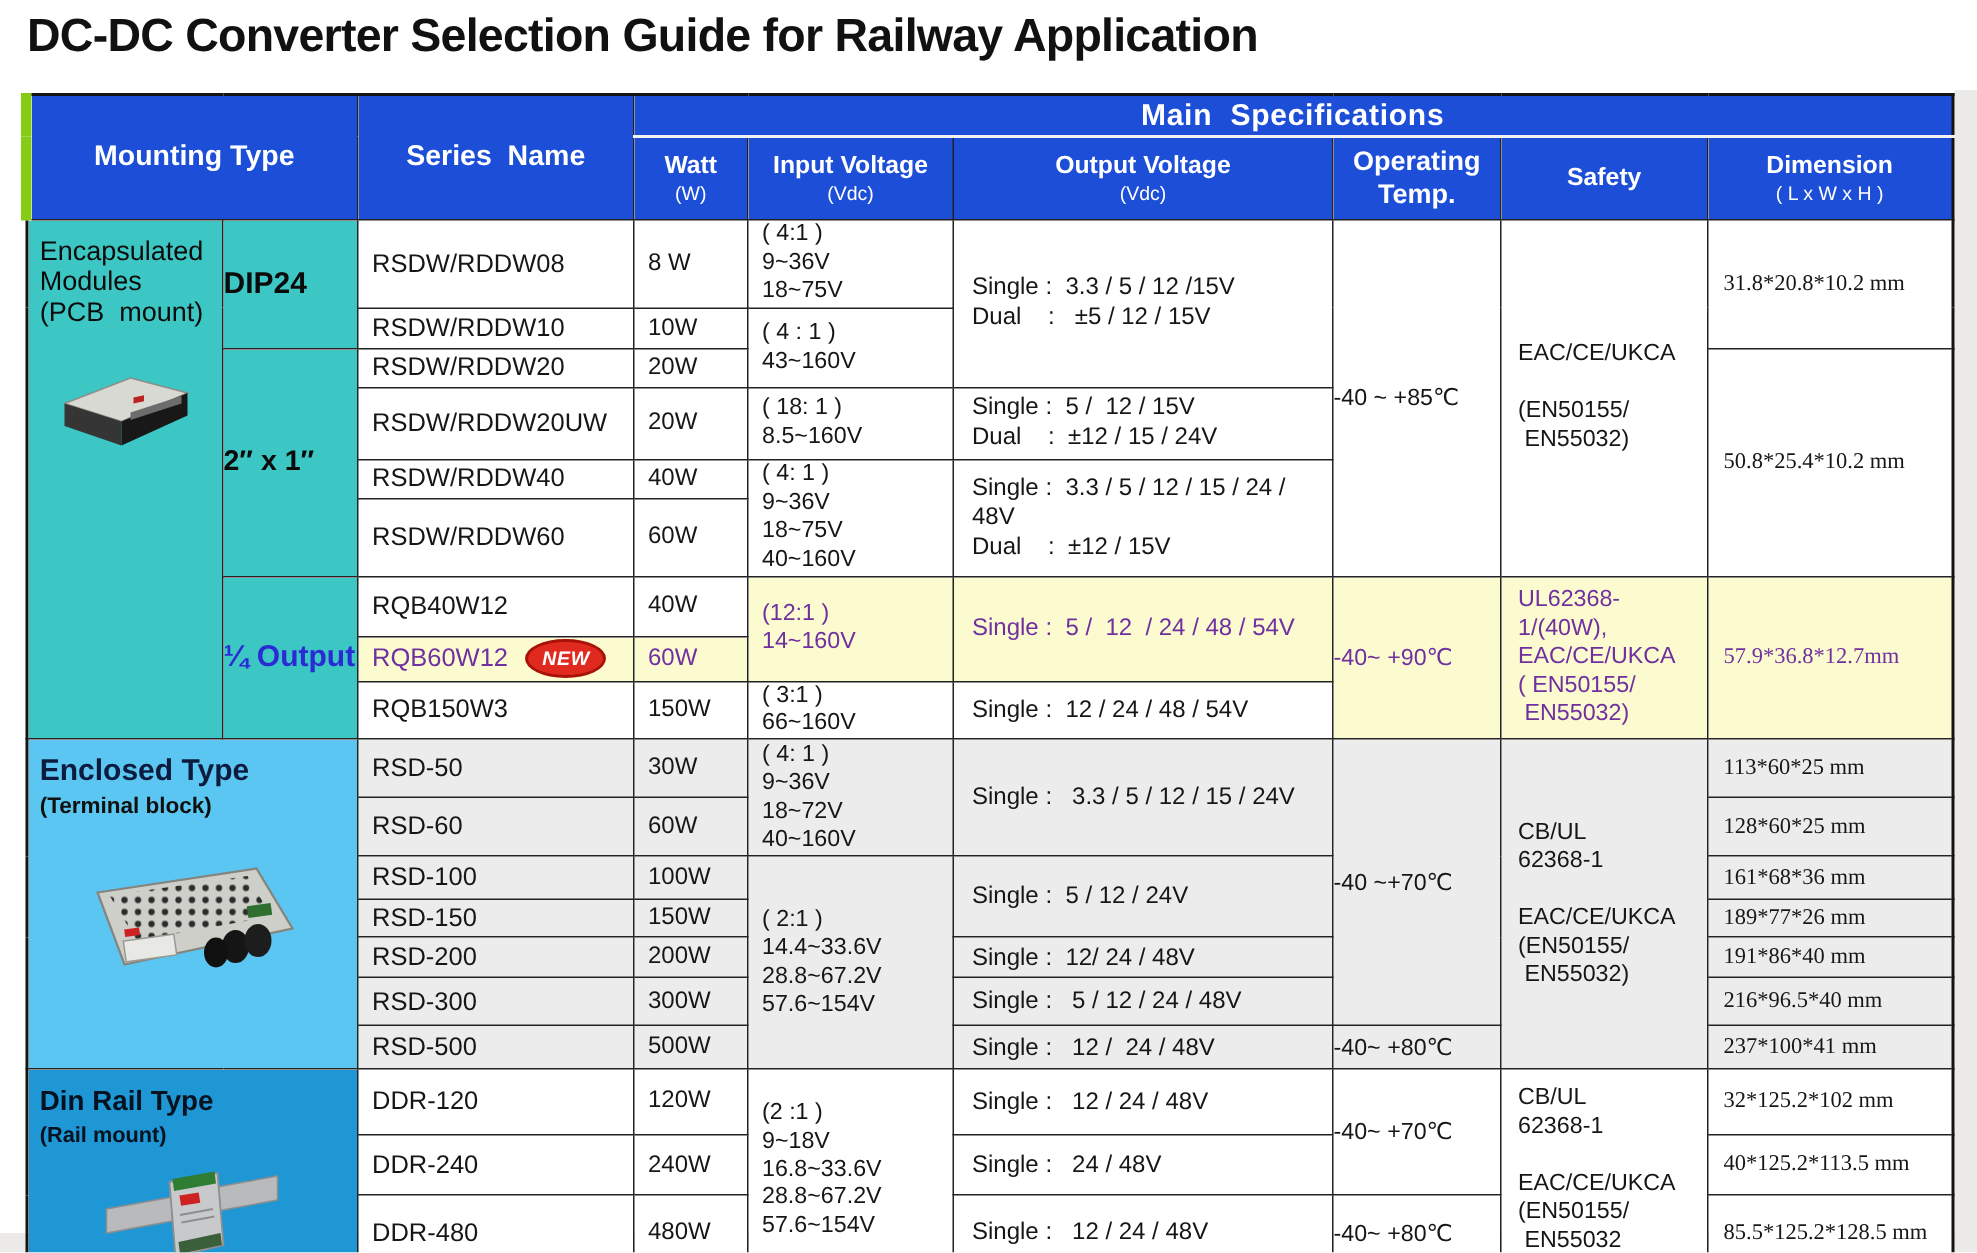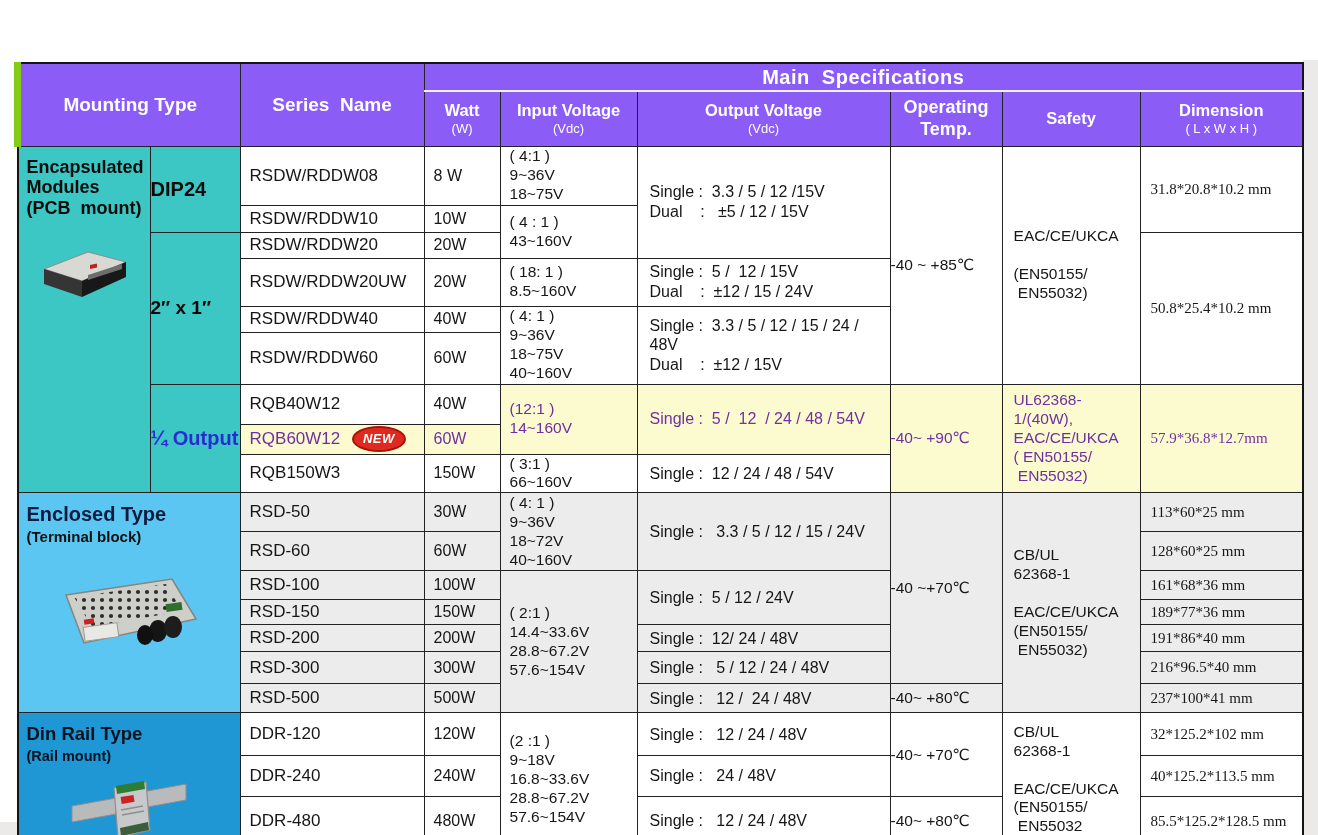--- a/index.html
+++ b/index.html
@@ -4,21 +4,21 @@
 <style>
   html,body{margin:0;padding:0;background:#ffffff;font-family:"Liberation Sans","DejaVu Sans",sans-serif;}
   .page{position:relative;width:1318px;height:835px;overflow:hidden;background:#ffffff;}
   .edge-right{position:absolute;top:60px;right:0;width:15px;height:775px;background:#eceae8;}
   .edge-bottom{position:absolute;left:0;bottom:0;width:1318px;height:13px;background:#eceae8;}
   .title{position:absolute;left:18px;top:6px;margin:0;font-size:31px;font-weight:bold;color:#111;
          letter-spacing:-0.5px;white-space:nowrap;}
   table.sel{position:absolute;left:14px;top:62px;border-collapse:collapse;table-layout:fixed;
             border:2px solid #141414;}
   td,th{border:1.5px solid #222;padding:0;overflow:hidden;}
-  th{background:#8b5cf6;color:#fff;font-weight:bold;vertical-align:middle;text-align:center;margin-top:23px;}
+  th{background:#1d4ed8;color:#fff;font-weight:bold;vertical-align:middle;text-align:center;margin-top:23px;}
   .h-main{font-size:20px;letter-spacing:0.5px;}
   .h-big{font-size:19px;}
   .hrow2 th{border-top:2.5px solid #f2f2f2;}
   .h-sub{display:block;font-size:13px;font-weight:normal;margin-top:1px;}
   .h-t{display:block;font-size:16.5px;}
   td{vertical-align:middle;color:#161616;background:#fff;}
   .pw{white-space:pre-wrap;line-height:1.22;}
   .c-series{padding-left:9px;font-size:17px;}
   .c-watt{padding-left:9px;font-size:16px;}
   .c-input{padding-left:9px;font-size:15.5px;margin-top:21px;}
@@ -26,40 +26,41 @@
   .c-temp{font-size:15.5px;}
   .c-safety{padding-left:11px;font-size:15.5px;}
   .c-dim{padding-left:10px;font-size:15px;font-family:Liberation Serif, serif;}
   .y{background:#fbfbcf;color:#7030a0;}
   .g{background:#ececec;}
   .teal{background:#3cc7c4;}
   .lblue{background:#5bc6f2;}
   .dblue{background:#1e97d4;}
   .mount-main{vertical-align:top;}
   .mount-label{font-size:18px;font-weight:bold;line-height:1.15;color:#0b0b0b;padding:10px 6px 0 8px;}
-  .encap-label{font-weight:bold;font-size:18px;}
+  .encap-label{font-weight:normal;font-size:18px;}
   .encl-name{font-size:20px;font-weight:bold;color:#0d1b3e;}
   .encl-sub{font-size:15px;font-weight:bold;color:#10100e;}
   .din-name{font-size:18.5px;font-weight:bold;color:#06121f;}
   .din-sub{font-size:14.5px;font-weight:bold;color:#06121f;}
   .sub-mount{text-align:left;font-weight:bold;font-size:20px;color:#0b0b0b;}
   .brick{color:#2b2bd5;}
   .img-wrap{text-align:center;padding-top:26px;}
   .img-wrap2{text-align:center;padding-top:14px;}
   .badge-new{display:inline-block;background:#e02a1f;color:#fff;font-style:italic;font-weight:bold;
              font-size:13px;line-height:1;padding:4px 9px 5px 9px;border-radius:50%;
              border:2px solid #a81208;margin-left:7px;vertical-align:1px;letter-spacing:0.5px;}
 </style>
 </head>
 <body>
 
 <div class="page">
   <div class="edge-right"></div>
   <div class="edge-bottom"></div>
 
+  <h1 class="title">DC-DC Converter Selection Guide for Railway Application</h1>
 
   <table class="sel">
     <colgroup>
       <col style="width:131px">
         <col style="width:90px">
         <col style="width:184px">
       <col style="width:76px">
         <col style="width:137px">
         <col style="width:253px">
       <col style="width:112px">
@@ -250,21 +251,21 @@
 14.4~33.6V
 28.8~67.2V
 57.6~154V</td>
       <td rowspan="2" class="c-output pw g">Single :  5 / 12 / 24V</td>
       <td class="c-dim g">161*68*36 mm</td>
     </tr>
 
     <tr style="height:25px">
       <td class="c-series g">RSD-150</td>
       <td class="c-watt g">150W</td>
-      <td class="c-dim g">189*77*36 mm</td>
+      <td class="c-dim g">189*77*26 mm</td>
     </tr>
 
     <tr style="height:27px">
       <td class="c-series g">RSD-200</td>
       <td class="c-watt g">200W</td>
       <td class="c-output pw g">Single :  12/ 24 / 48V</td>
       <td class="c-dim g">191*86*40 mm</td>
     </tr>
 
     <tr style="height:32px">

